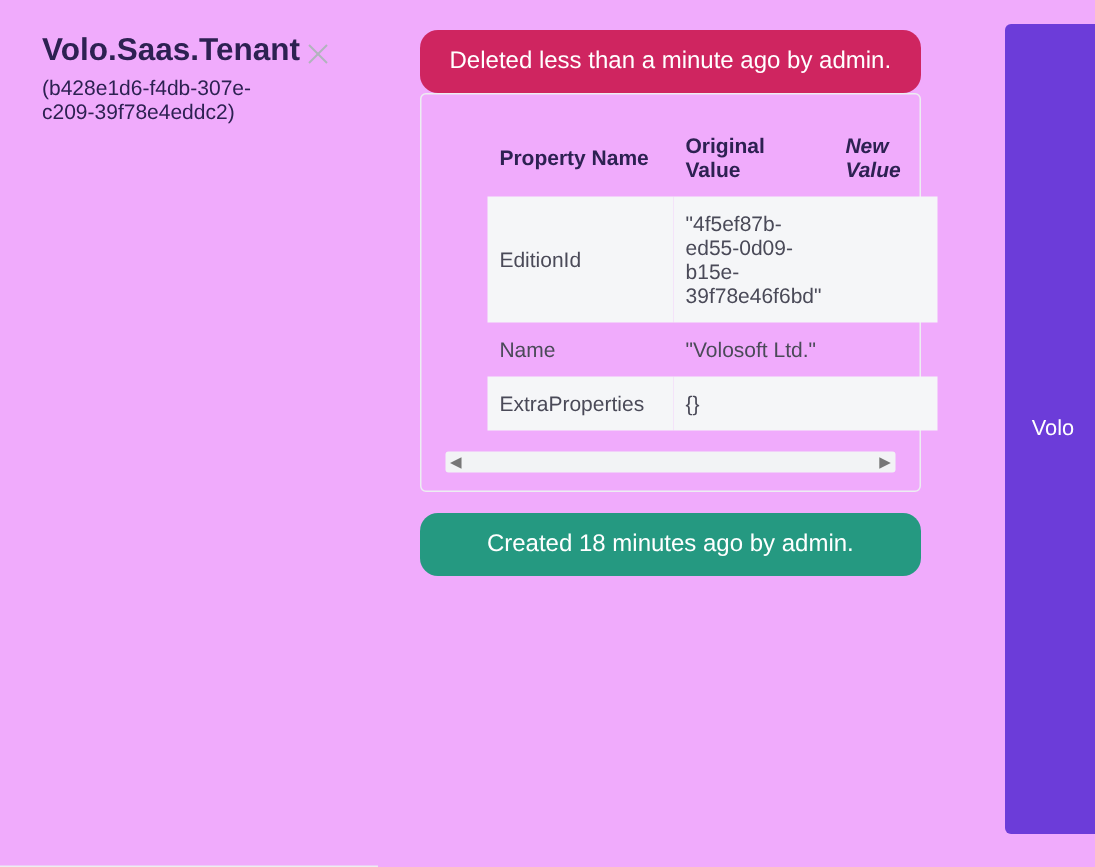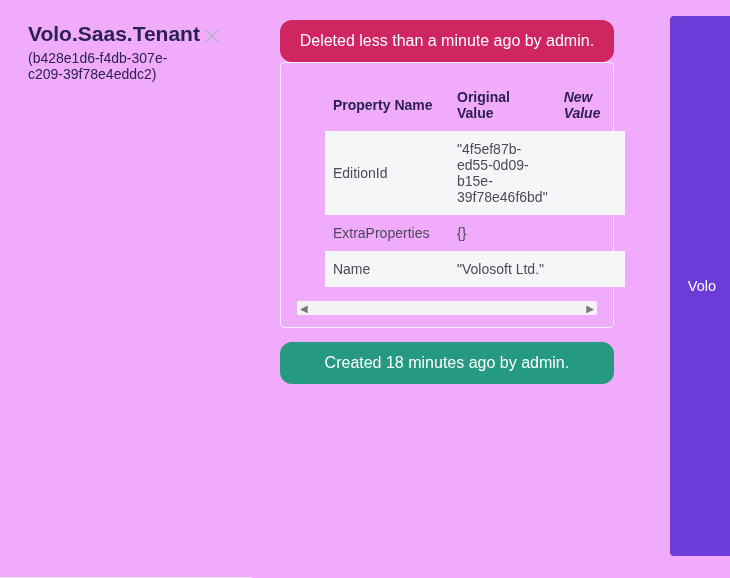--- a/index.html
+++ b/index.html
@@ -179,27 +179,27 @@
             <th class="th-new">New Value</th>
           </tr>
         </thead>
         <tbody>
           <tr>
             <td>EditionId</td>
             <td>"4f5ef87b-ed55-0d09-b15e-39f78e46f6bd"</td>
             <td></td>
           </tr>
           <tr>
+            <td>Name</td>
+            <td>"Volosoft Ltd."</td>
+            <td></td>
+          </tr>
+          <tr>
             <td>ExtraProperties</td>
             <td>{}</td>
-            <td></td>
-          </tr>
-          <tr>
-            <td>Name</td>
-            <td>"Volosoft Ltd."</td>
             <td></td>
           </tr>
         </tbody>
       </table>
       <div class="scroll-track">
         <span>◀</span>
         <span>▶</span>
       </div>
     </div>
 

